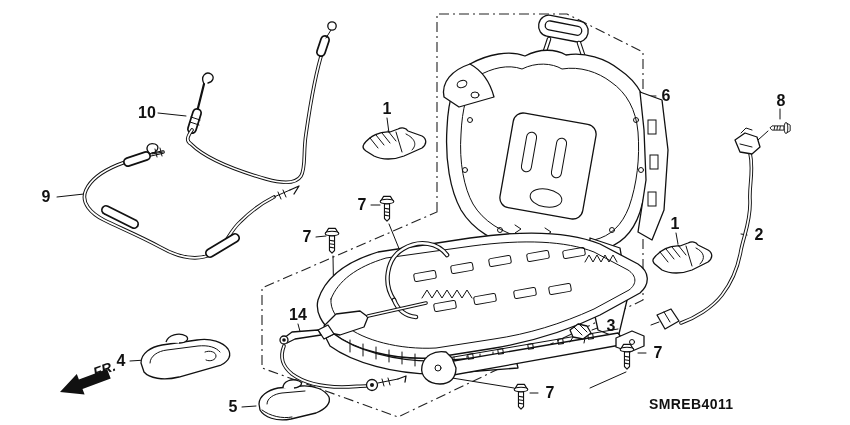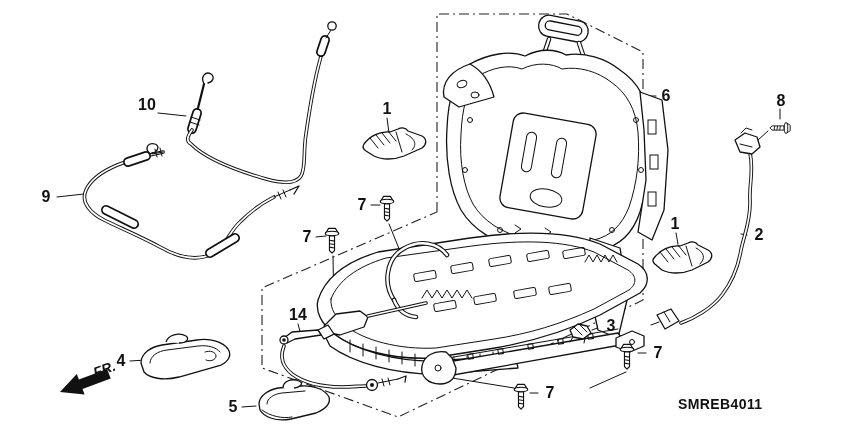--- a/index.html
+++ b/index.html
@@ -1,20 +1,20 @@
 <!DOCTYPE html>
 <html><head>
 <meta charset="utf-8">
 <style>
   html,body{margin:0;padding:0;background:#fff;}
   .stage{position:relative;width:850px;height:425px;background:#ffffff;
          font-family:"Liberation Sans",sans-serif;overflow:hidden;}
   .callout{position:absolute;width:26px;height:18px;text-align:center;
            font-size:16px;font-weight:700;line-height:18px;color:#111;}
-  .code{position:absolute;left:678px;top:396px;font-size:14px;font-weight:700;
+  .code{position:absolute;left:649px;top:396px;font-size:14px;font-weight:700;
         letter-spacing:.4px;color:#111;}
   .fr-label{position:absolute;left:93px;top:361px;font-size:14px;font-weight:700;
             font-style:italic;color:#111;transform:rotate(-19deg);}
   svg{position:absolute;left:0;top:0;}
   .ln{stroke:#111;fill:none;stroke-width:1.3;stroke-linecap:round;stroke-linejoin:round;}
   .thin{stroke:#111;fill:none;stroke-width:1;stroke-linecap:round;}
   .fillw{fill:#fff;stroke:#111;stroke-width:1.3;stroke-linejoin:round;}
   .phantom{stroke:#222;stroke-width:1.1;stroke-dasharray:10 4 2 4;fill:none;}
   .tubeO{stroke:#111;stroke-width:3.6;fill:none;stroke-linecap:round;}
   .tubeI{stroke:#fff;stroke-width:1.7;fill:none;stroke-linecap:round;}
@@ -237,21 +237,21 @@
 
   <g>
     <path class="fillw" d="M259,404 C259,396 268,390 278,388 L301,386 C315,385 325,390 329,397 C331,403 326,409 316,413 L291,419 C276,422 264,417 260,410 Z"></path>
     <path class="fillw" d="M283,388 C283,381 292,378 299,381 C304,383 301,387 294,388"></path>
     <path class="thin" d="M267,404 C267,398 274,394 282,393 L305,391 M262,410 C270,416 282,419 292,417"></path>
   </g>
 
   <path class="dark" d="M60,392 L76.8,374 L78.9,379.6 L107.1,369.1 L110.7,378.5 L82.5,389 L84.6,394.6 Z"></path>
 </svg>
 
-<div class="callout" style="left:134px;top:96px">10</div>
+<div class="callout" style="left:134px;top:104px">10</div>
 <div class="callout" style="left:33px;top:188px">9</div>
 <div class="callout" style="left:374px;top:100px">1</div>
 <div class="callout" style="left:349px;top:196px">7</div>
 <div class="callout" style="left:294px;top:228px">7</div>
 <div class="callout" style="left:653px;top:87px">6</div>
 <div class="callout" style="left:768px;top:92px">8</div>
 <div class="callout" style="left:662px;top:215px">1</div>
 <div class="callout" style="left:746px;top:226px">2</div>
 <div class="callout" style="left:598px;top:317px">3</div>
 <div class="callout" style="left:645px;top:344px">7</div>

